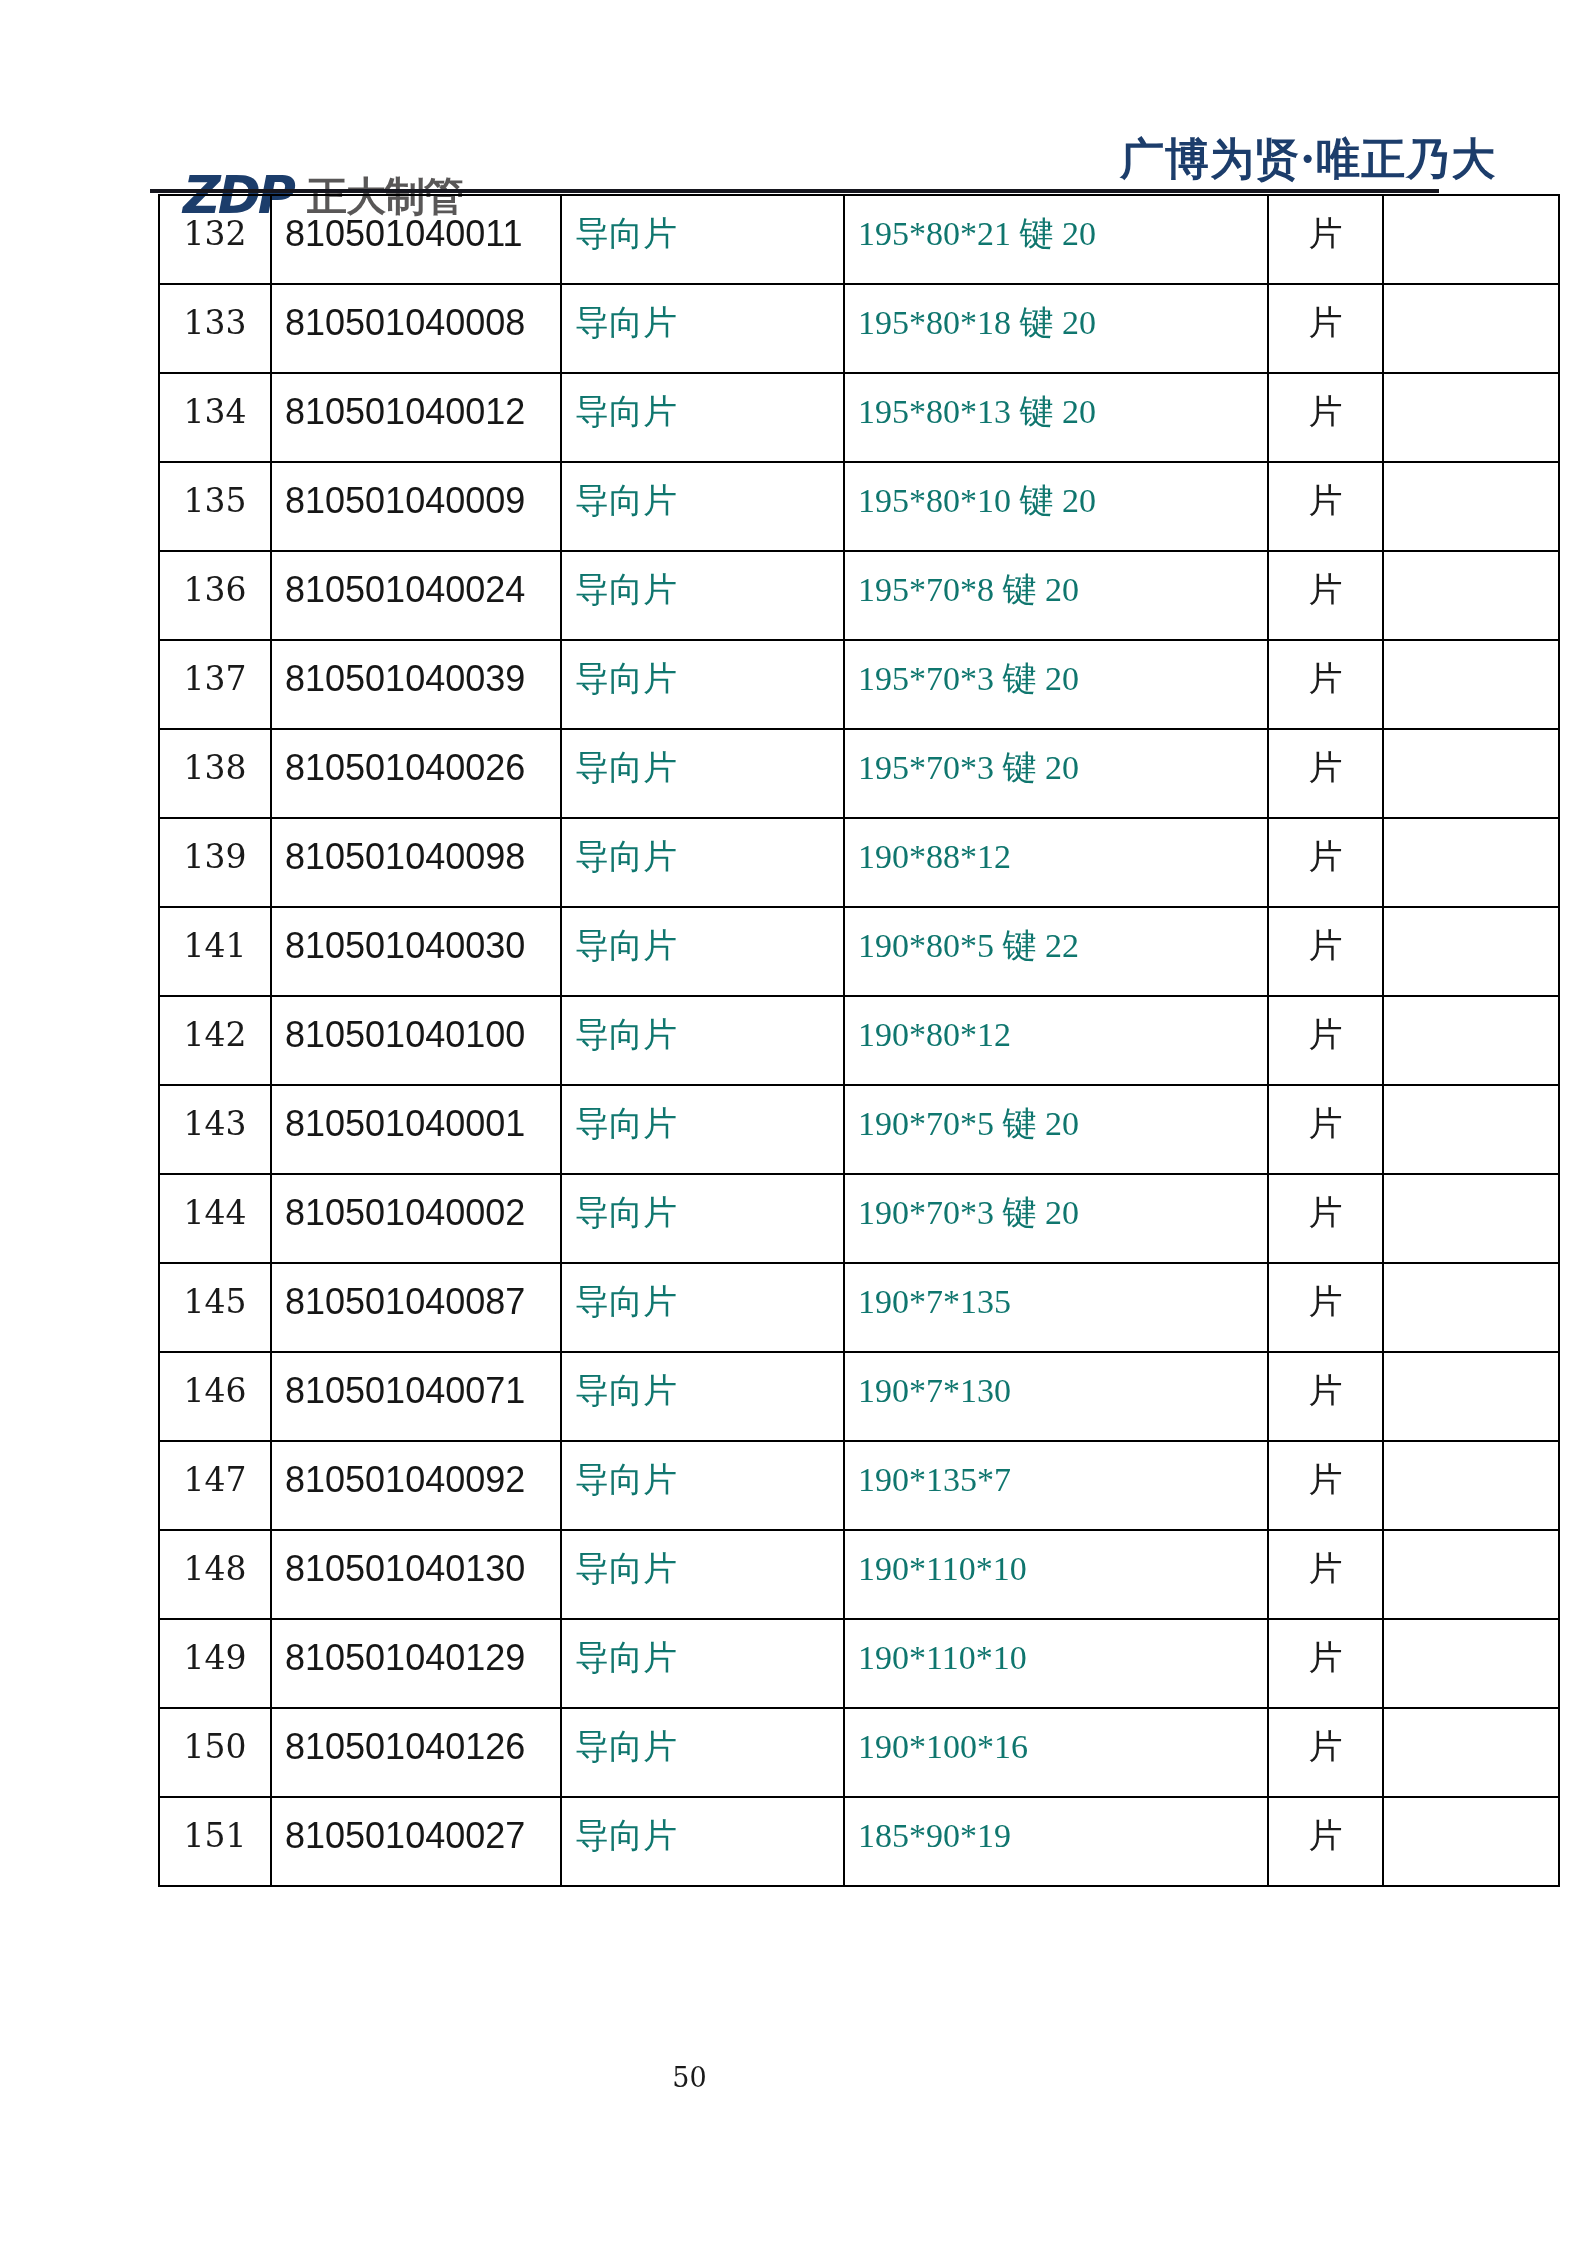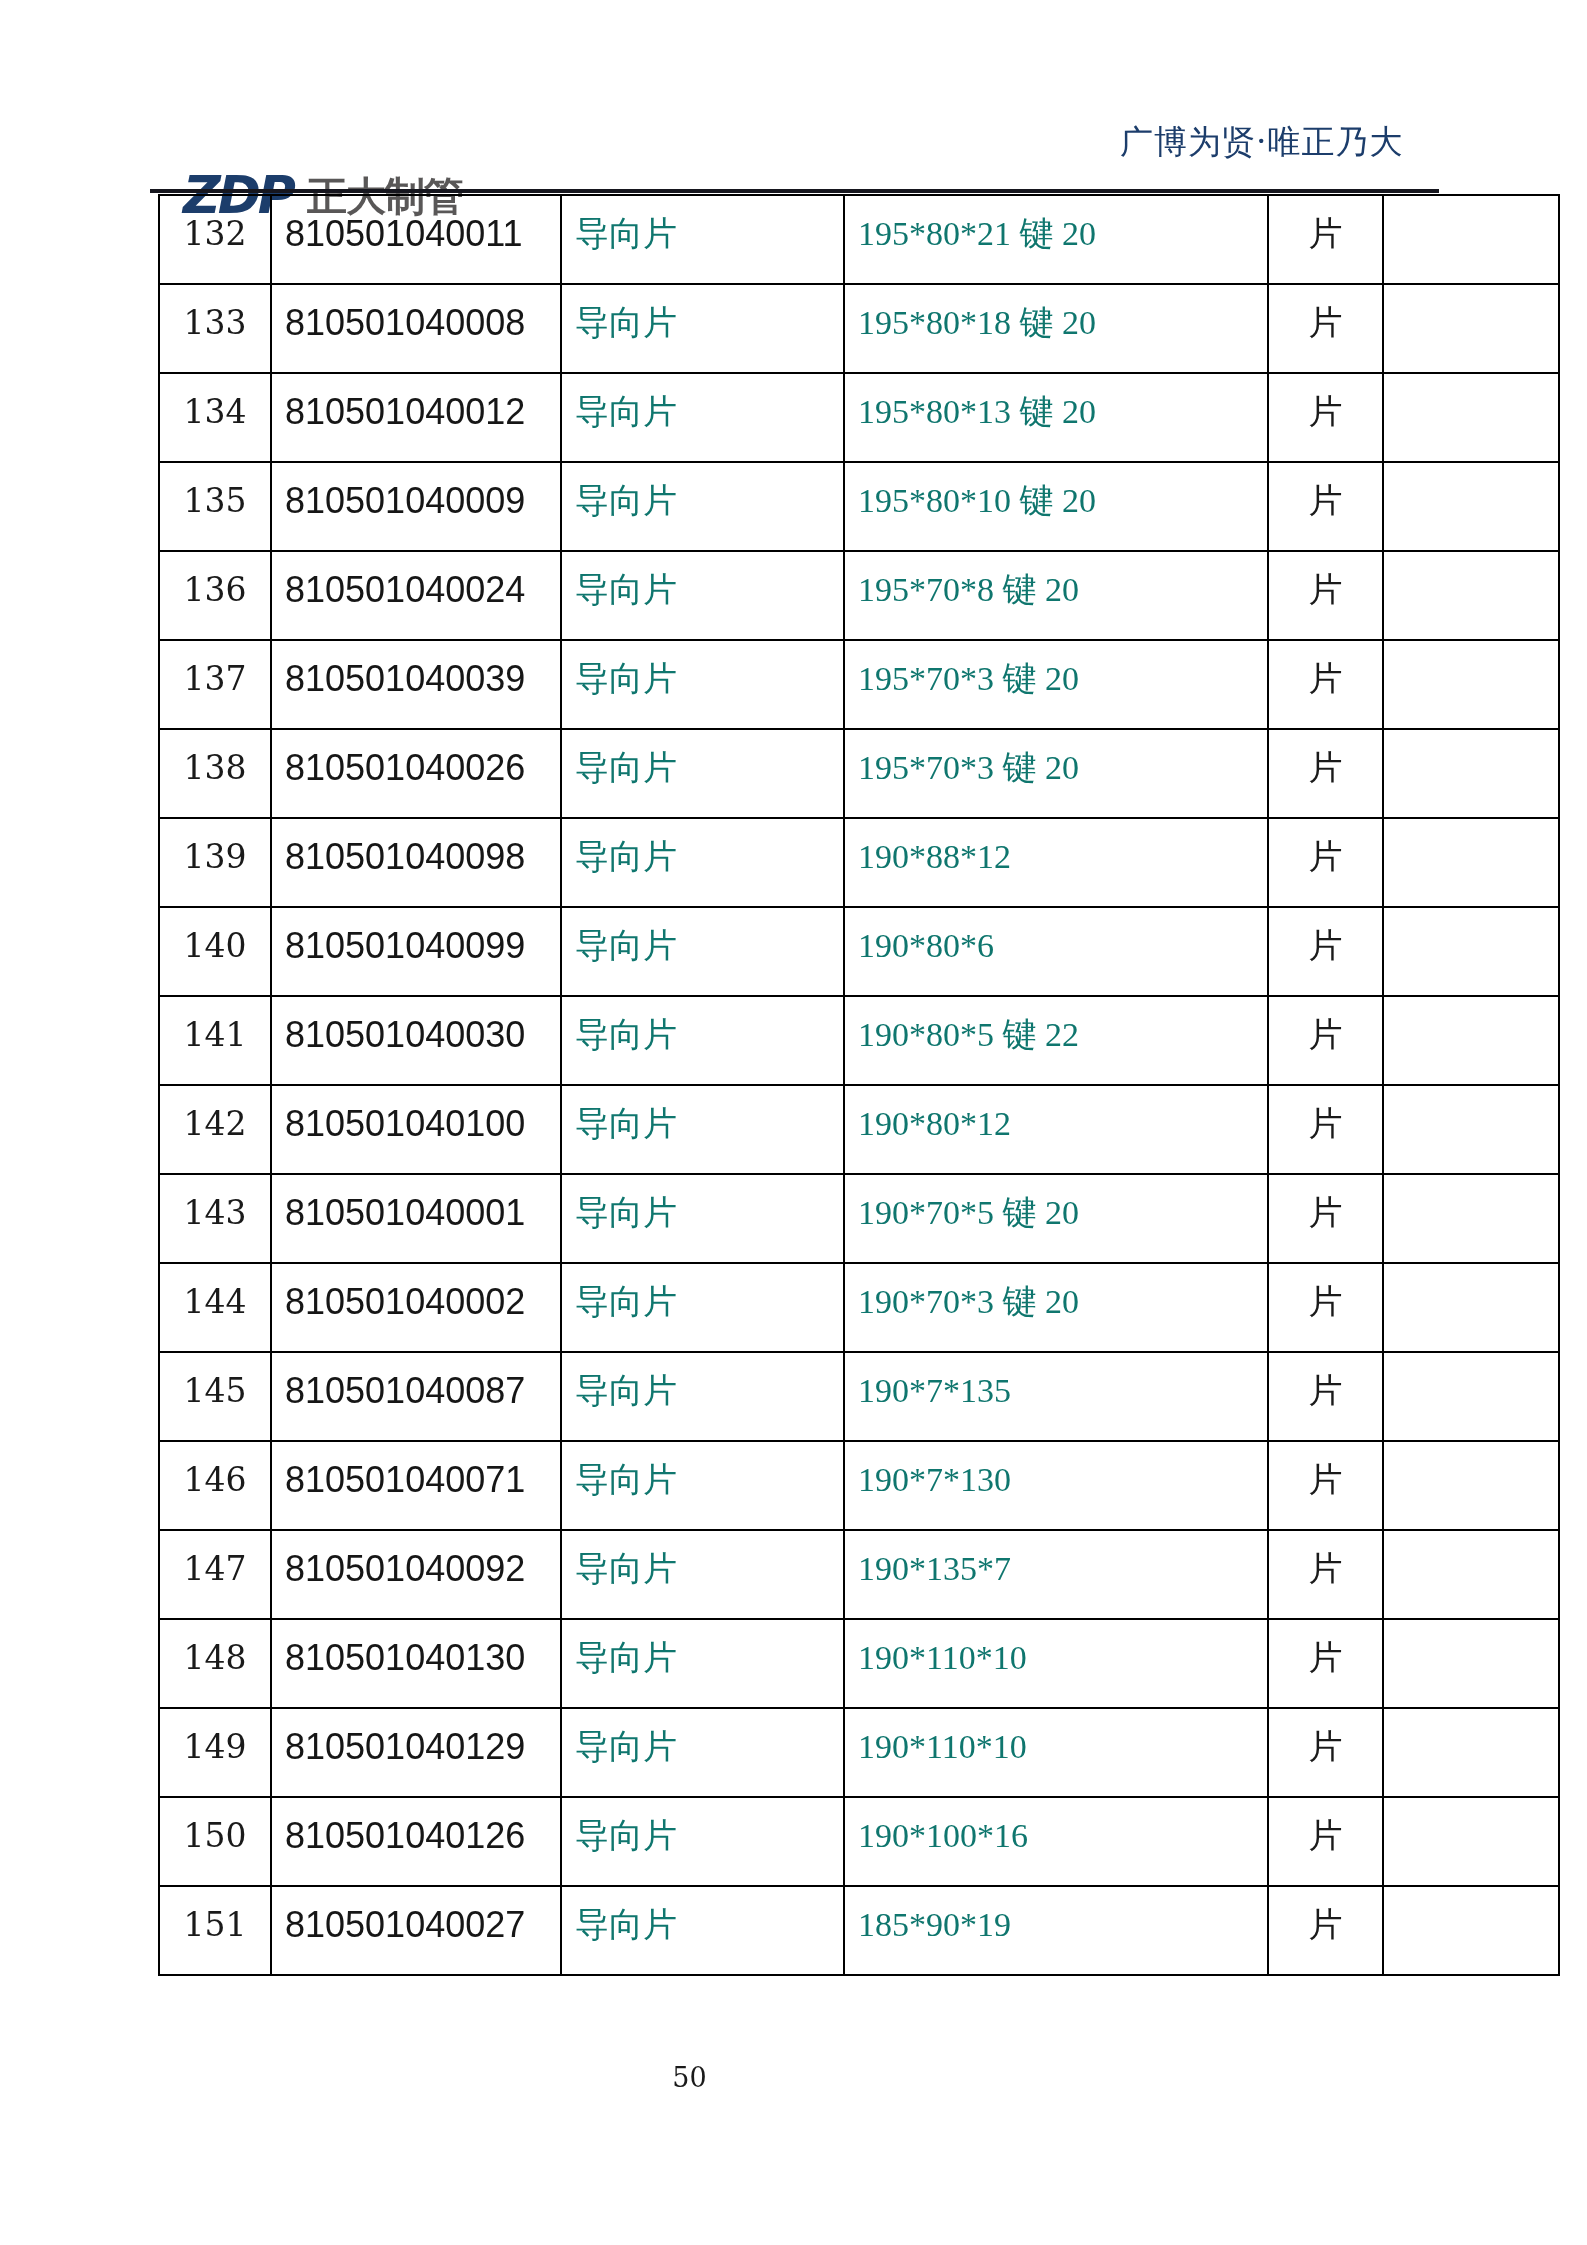--- a/index.html
+++ b/index.html
@@ -25,23 +25,23 @@
     font-family: "DejaVu Sans", sans-serif;
     font-size: 52px; font-weight: 900; font-style: italic;
     letter-spacing: -3px; line-height: 48px;
   }
   .logo-company {
     font-family: "DejaVu Sans", sans-serif;
     font-size: 40px; font-weight: 900;
     letter-spacing: -1px; line-height: 46px; margin-top: 45px;
   }
   .slogan {
-    position: absolute; left: 1120px; top: 120px;
-    font-family: "DejaVu Serif", serif;
-    font-size: 33px; font-weight: 400;
+    position: absolute; left: 1120px; top: 130px;
+    font-family: "DejaVu Serif", serif;
+    font-size: 44px; font-weight: 700;
     letter-spacing: 1px; white-space: nowrap;
   }
   .header-rule {
     position: absolute; left: 150px; top: 189px;
     width: 1289px; height: 4px; background: #16161e;
   }
 
   
   .parts-table {
     position: absolute; left: 158px; top: 194px;
@@ -180,28 +180,20 @@
 
   <tr>
     <td class="c-no">139</td>
     <td class="c-code">810501040098</td>
     <td class="c-name">导向片</td>
     <td class="c-spec">190*88*12</td>
     <td class="c-unit">片</td>
     <td class="c-remark"></td>
   </tr>
 
-  <tr>
-    <td class="c-no">140</td>
-    <td class="c-code">810501040099</td>
-    <td class="c-name">导向片</td>
-    <td class="c-spec">190*80*6</td>
-    <td class="c-unit">片</td>
-    <td class="c-remark"></td>
-  </tr>
 
   <tr>
     <td class="c-no">141</td>
     <td class="c-code">810501040030</td>
     <td class="c-name">导向片</td>
     <td class="c-spec">190*80*5 键 22</td>
     <td class="c-unit">片</td>
     <td class="c-remark"></td>
   </tr>
 

